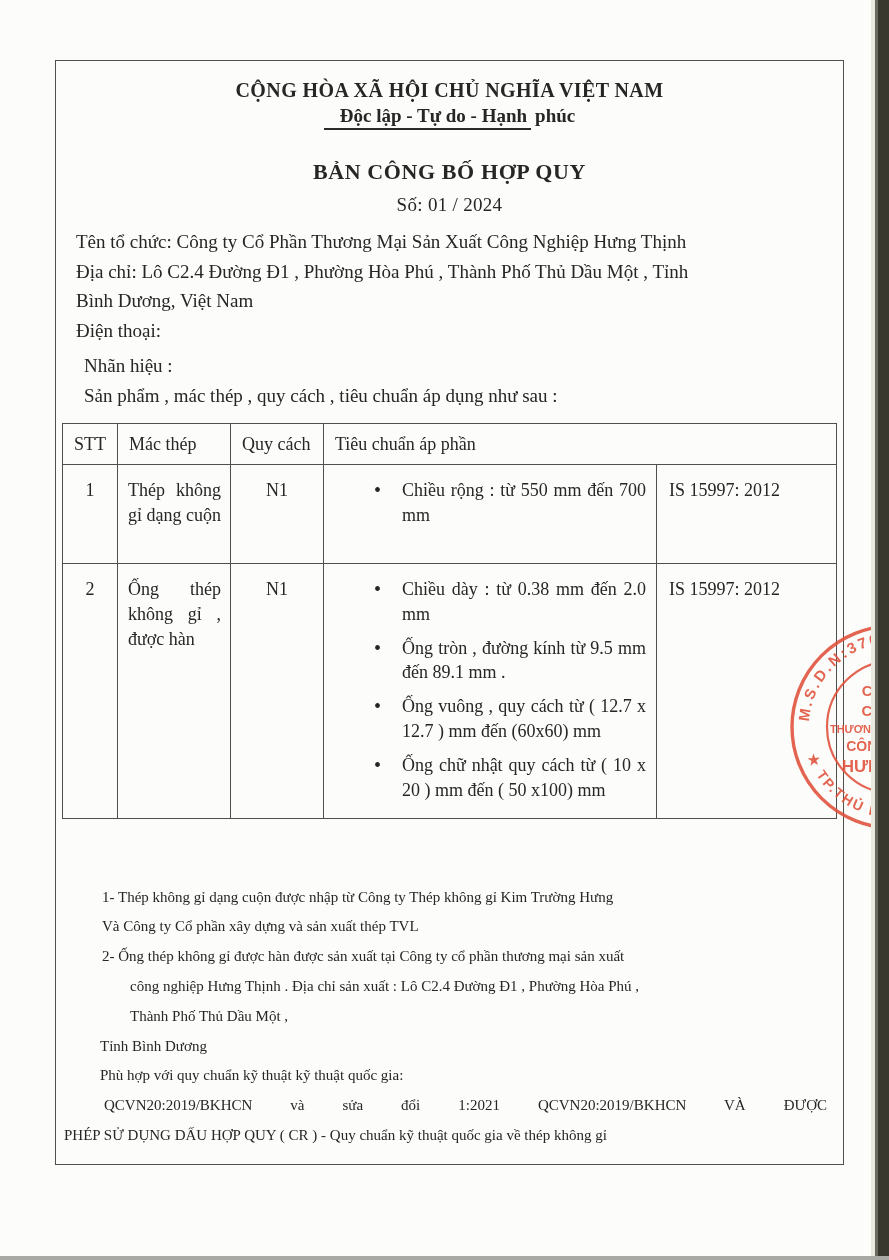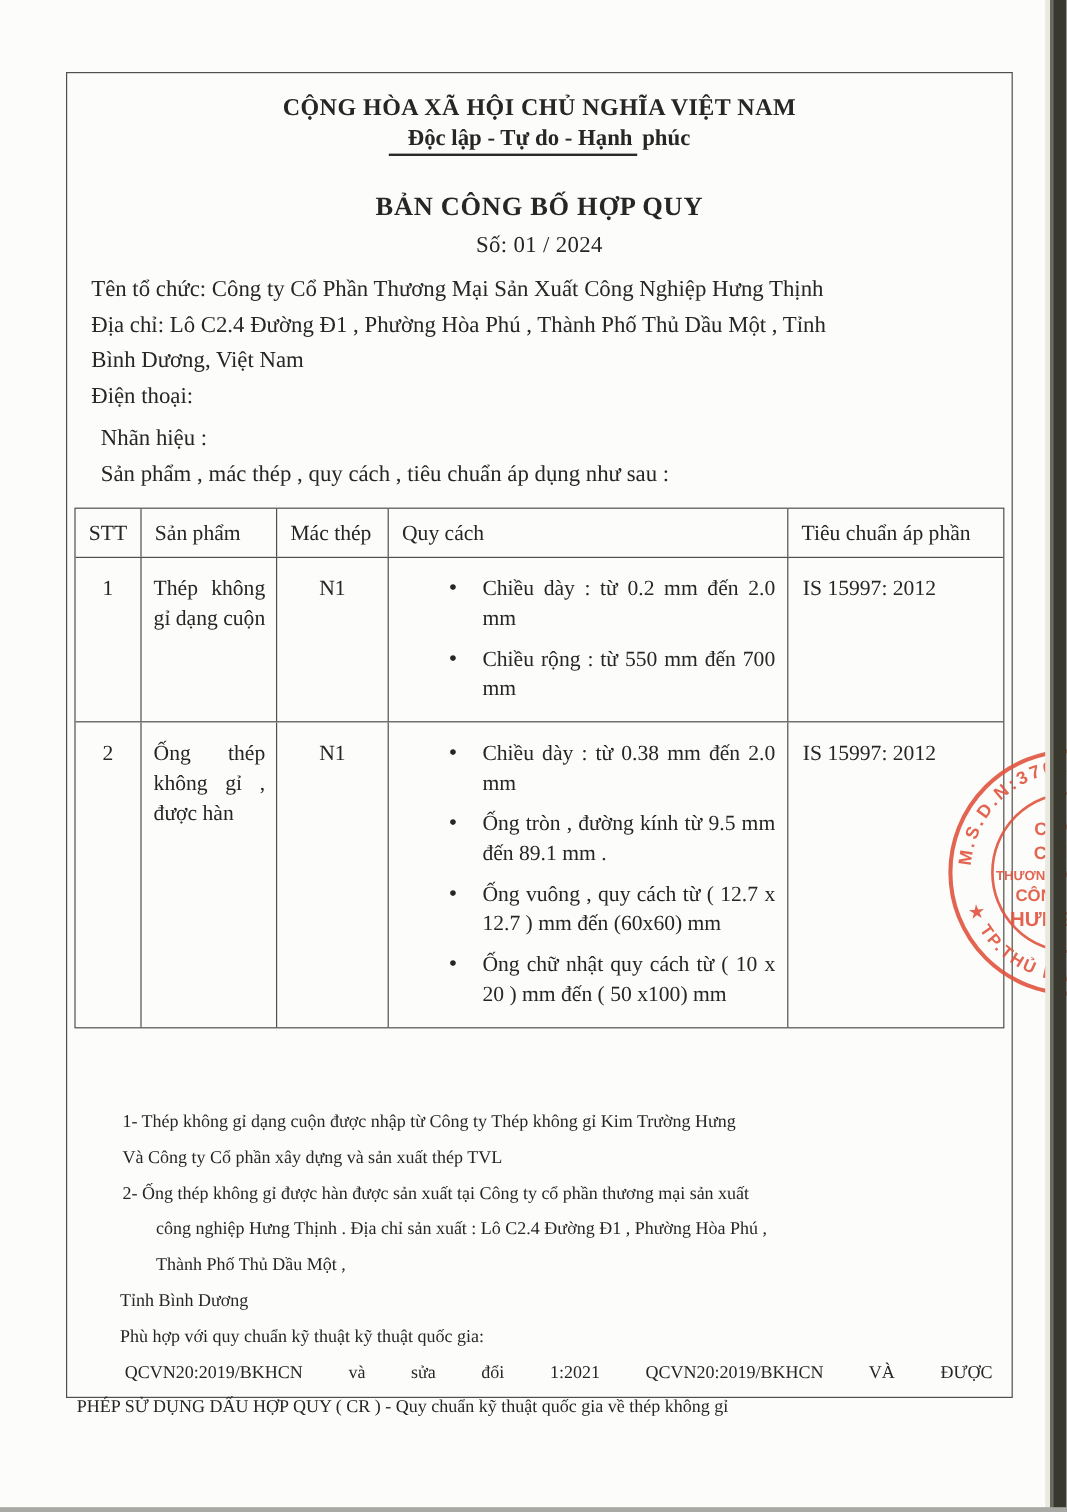--- a/index.html
+++ b/index.html
@@ -94,32 +94,30 @@
       </div>
 
       <div class="product-block">
         <div class="bodyline pl28">Nhãn hiệu :</div>
         <div class="bodyline pl28">Sản phẩm , mác thép , quy cách , tiêu chuẩn áp dụng như sau :</div>
       </div>
 
       <div class="dtable">
         <div class="trow hdr">
           <div class="cell cc">STT</div>
-          <div class="cell lft">Sản phẩm</div>
           <div class="cell lft">Mác thép</div>
           <div class="cell lft">Quy cách</div>
           <div class="cell lft">Tiêu chuẩn áp phần</div>
         </div>
 
         <div class="trow r1">
           <div class="cell datacell cc-top">1</div>
           <div class="cell datacell jst">Thép không gỉ dạng cuộn</div>
           <div class="cell datacell cc-top">N1</div>
           <div class="cell specs">
-            <div class="bullet">Chiều dày : từ 0.2 mm đến 2.0 mm</div>
             <div class="bullet">Chiều rộng : từ 550 mm đến 700 mm</div>
           </div>
           <div class="cell std">IS 15997: 2012</div>
         </div>
 
         <div class="trow r2">
           <div class="cell datacell cc-top">2</div>
           <div class="cell datacell jst">Ống thép không gỉ , được hàn</div>
           <div class="cell datacell cc-top">N1</div>
           <div class="cell specs">

